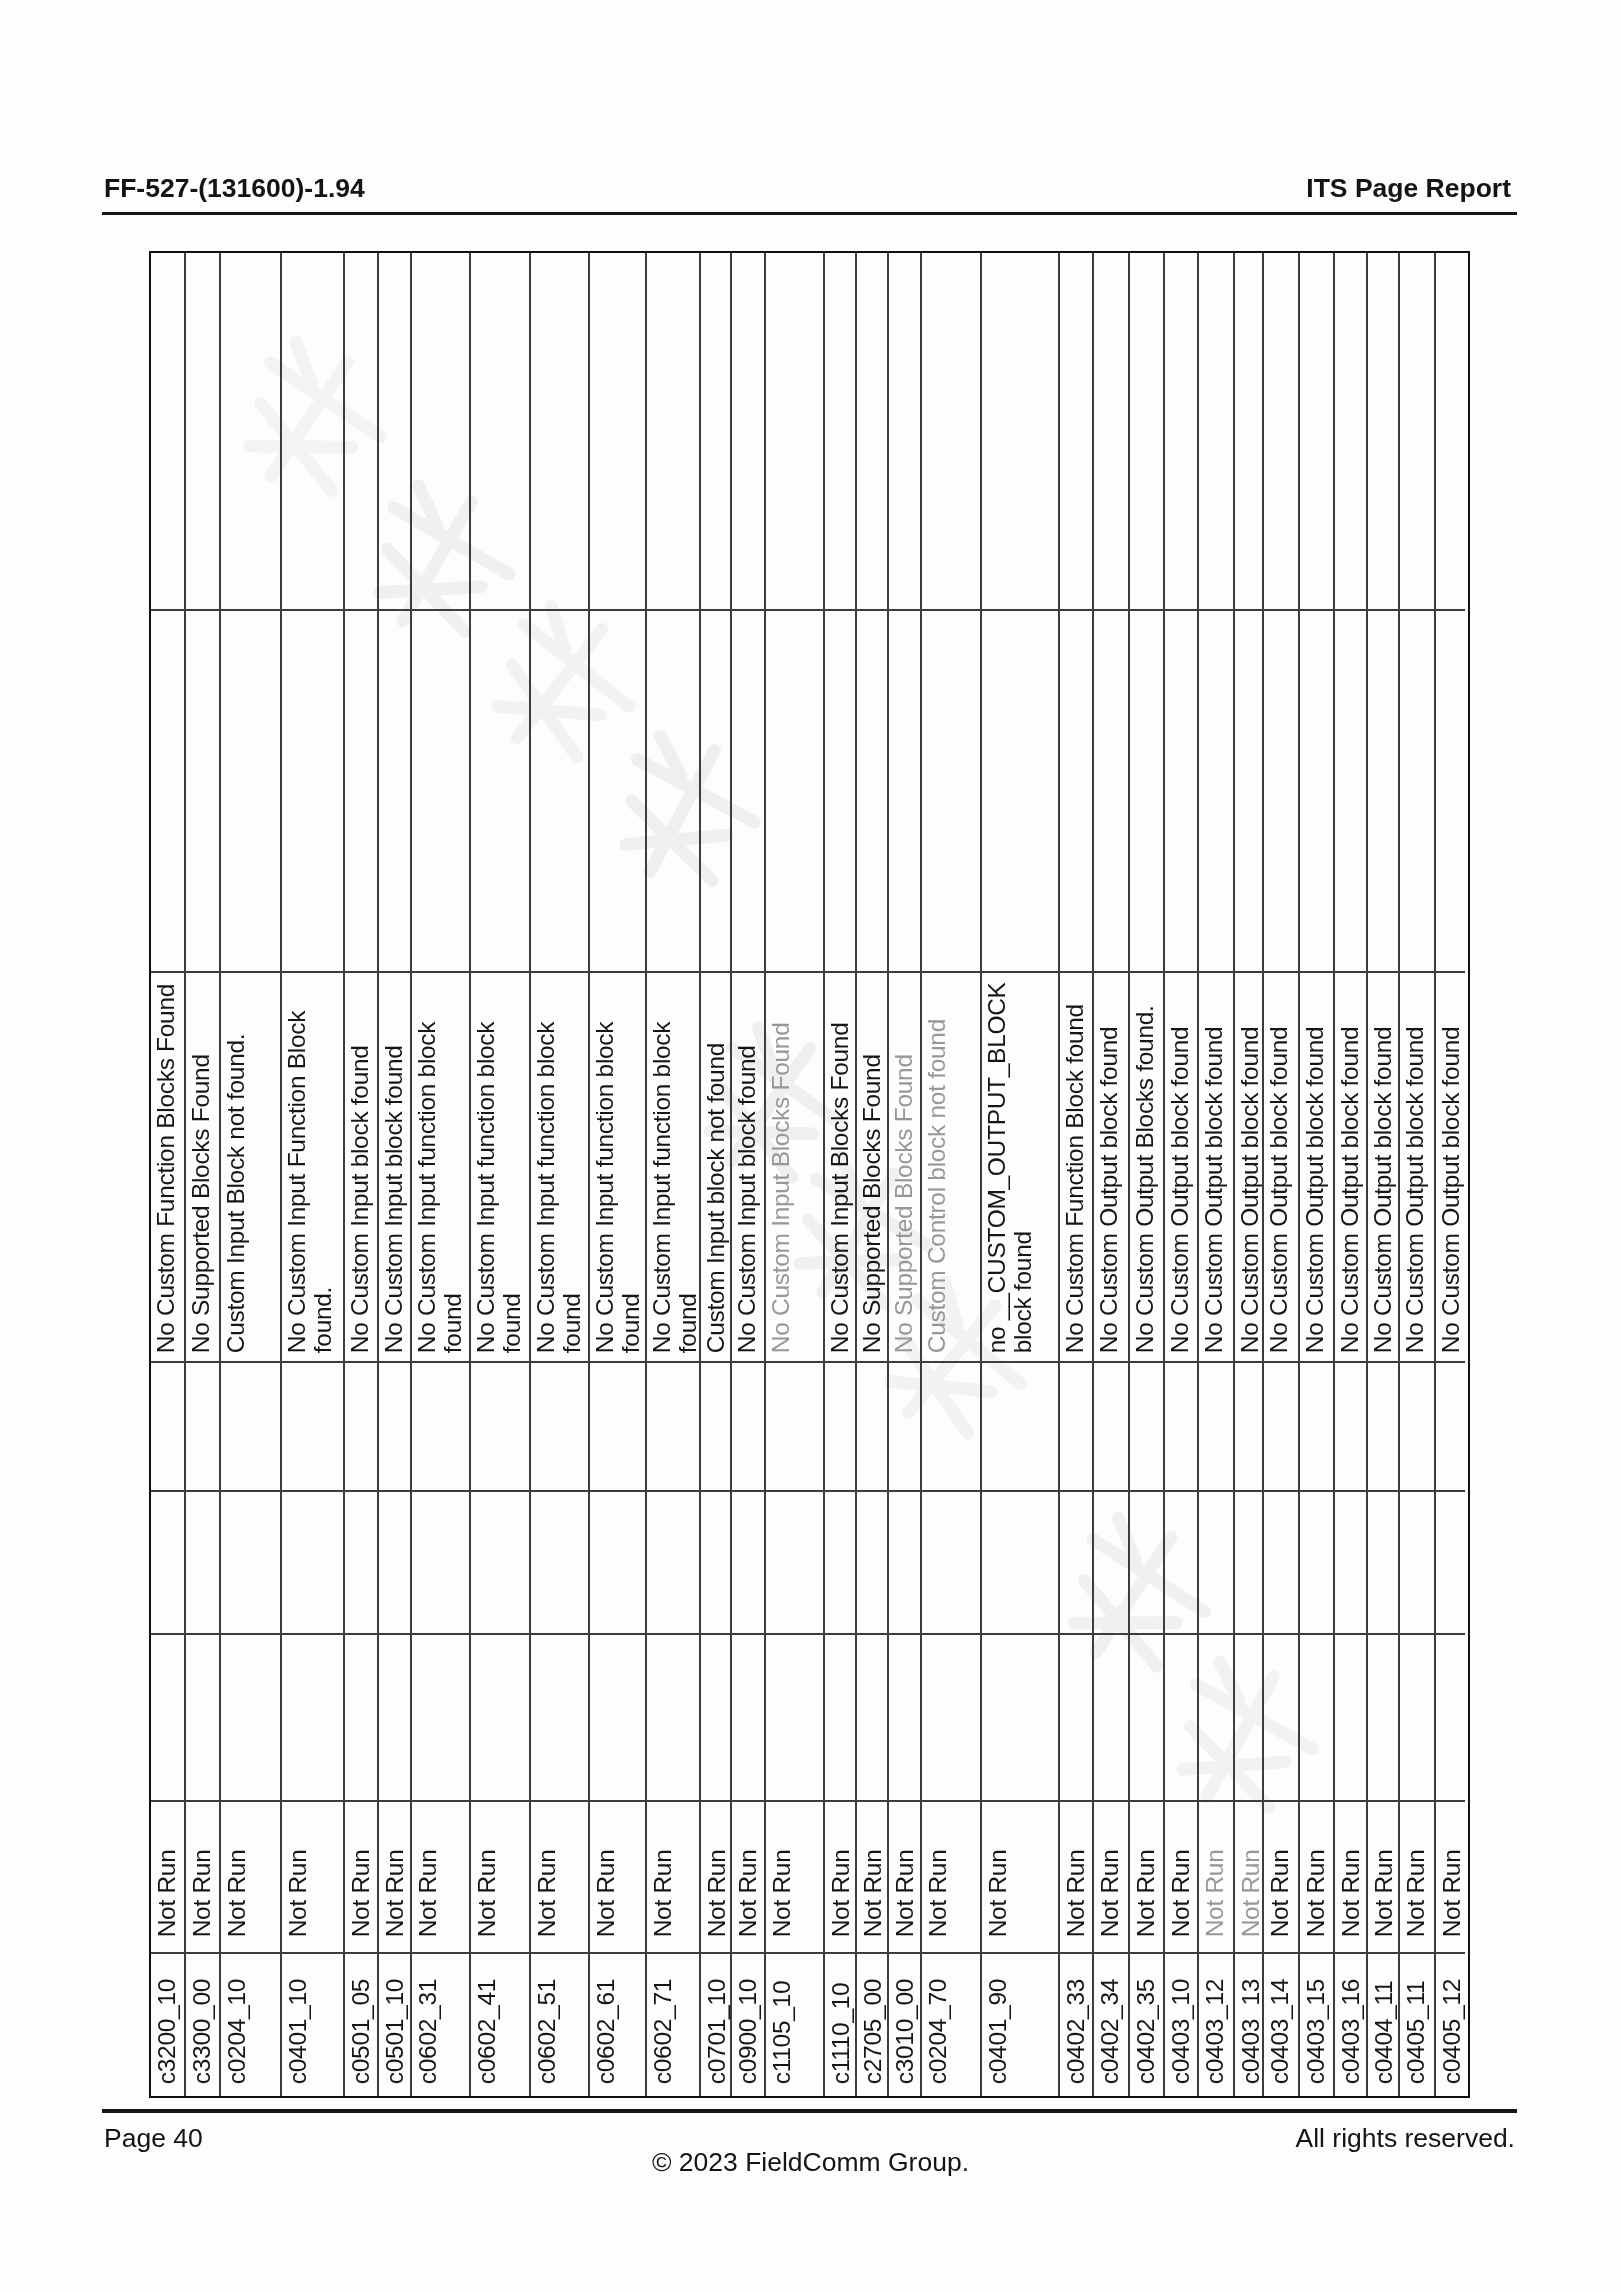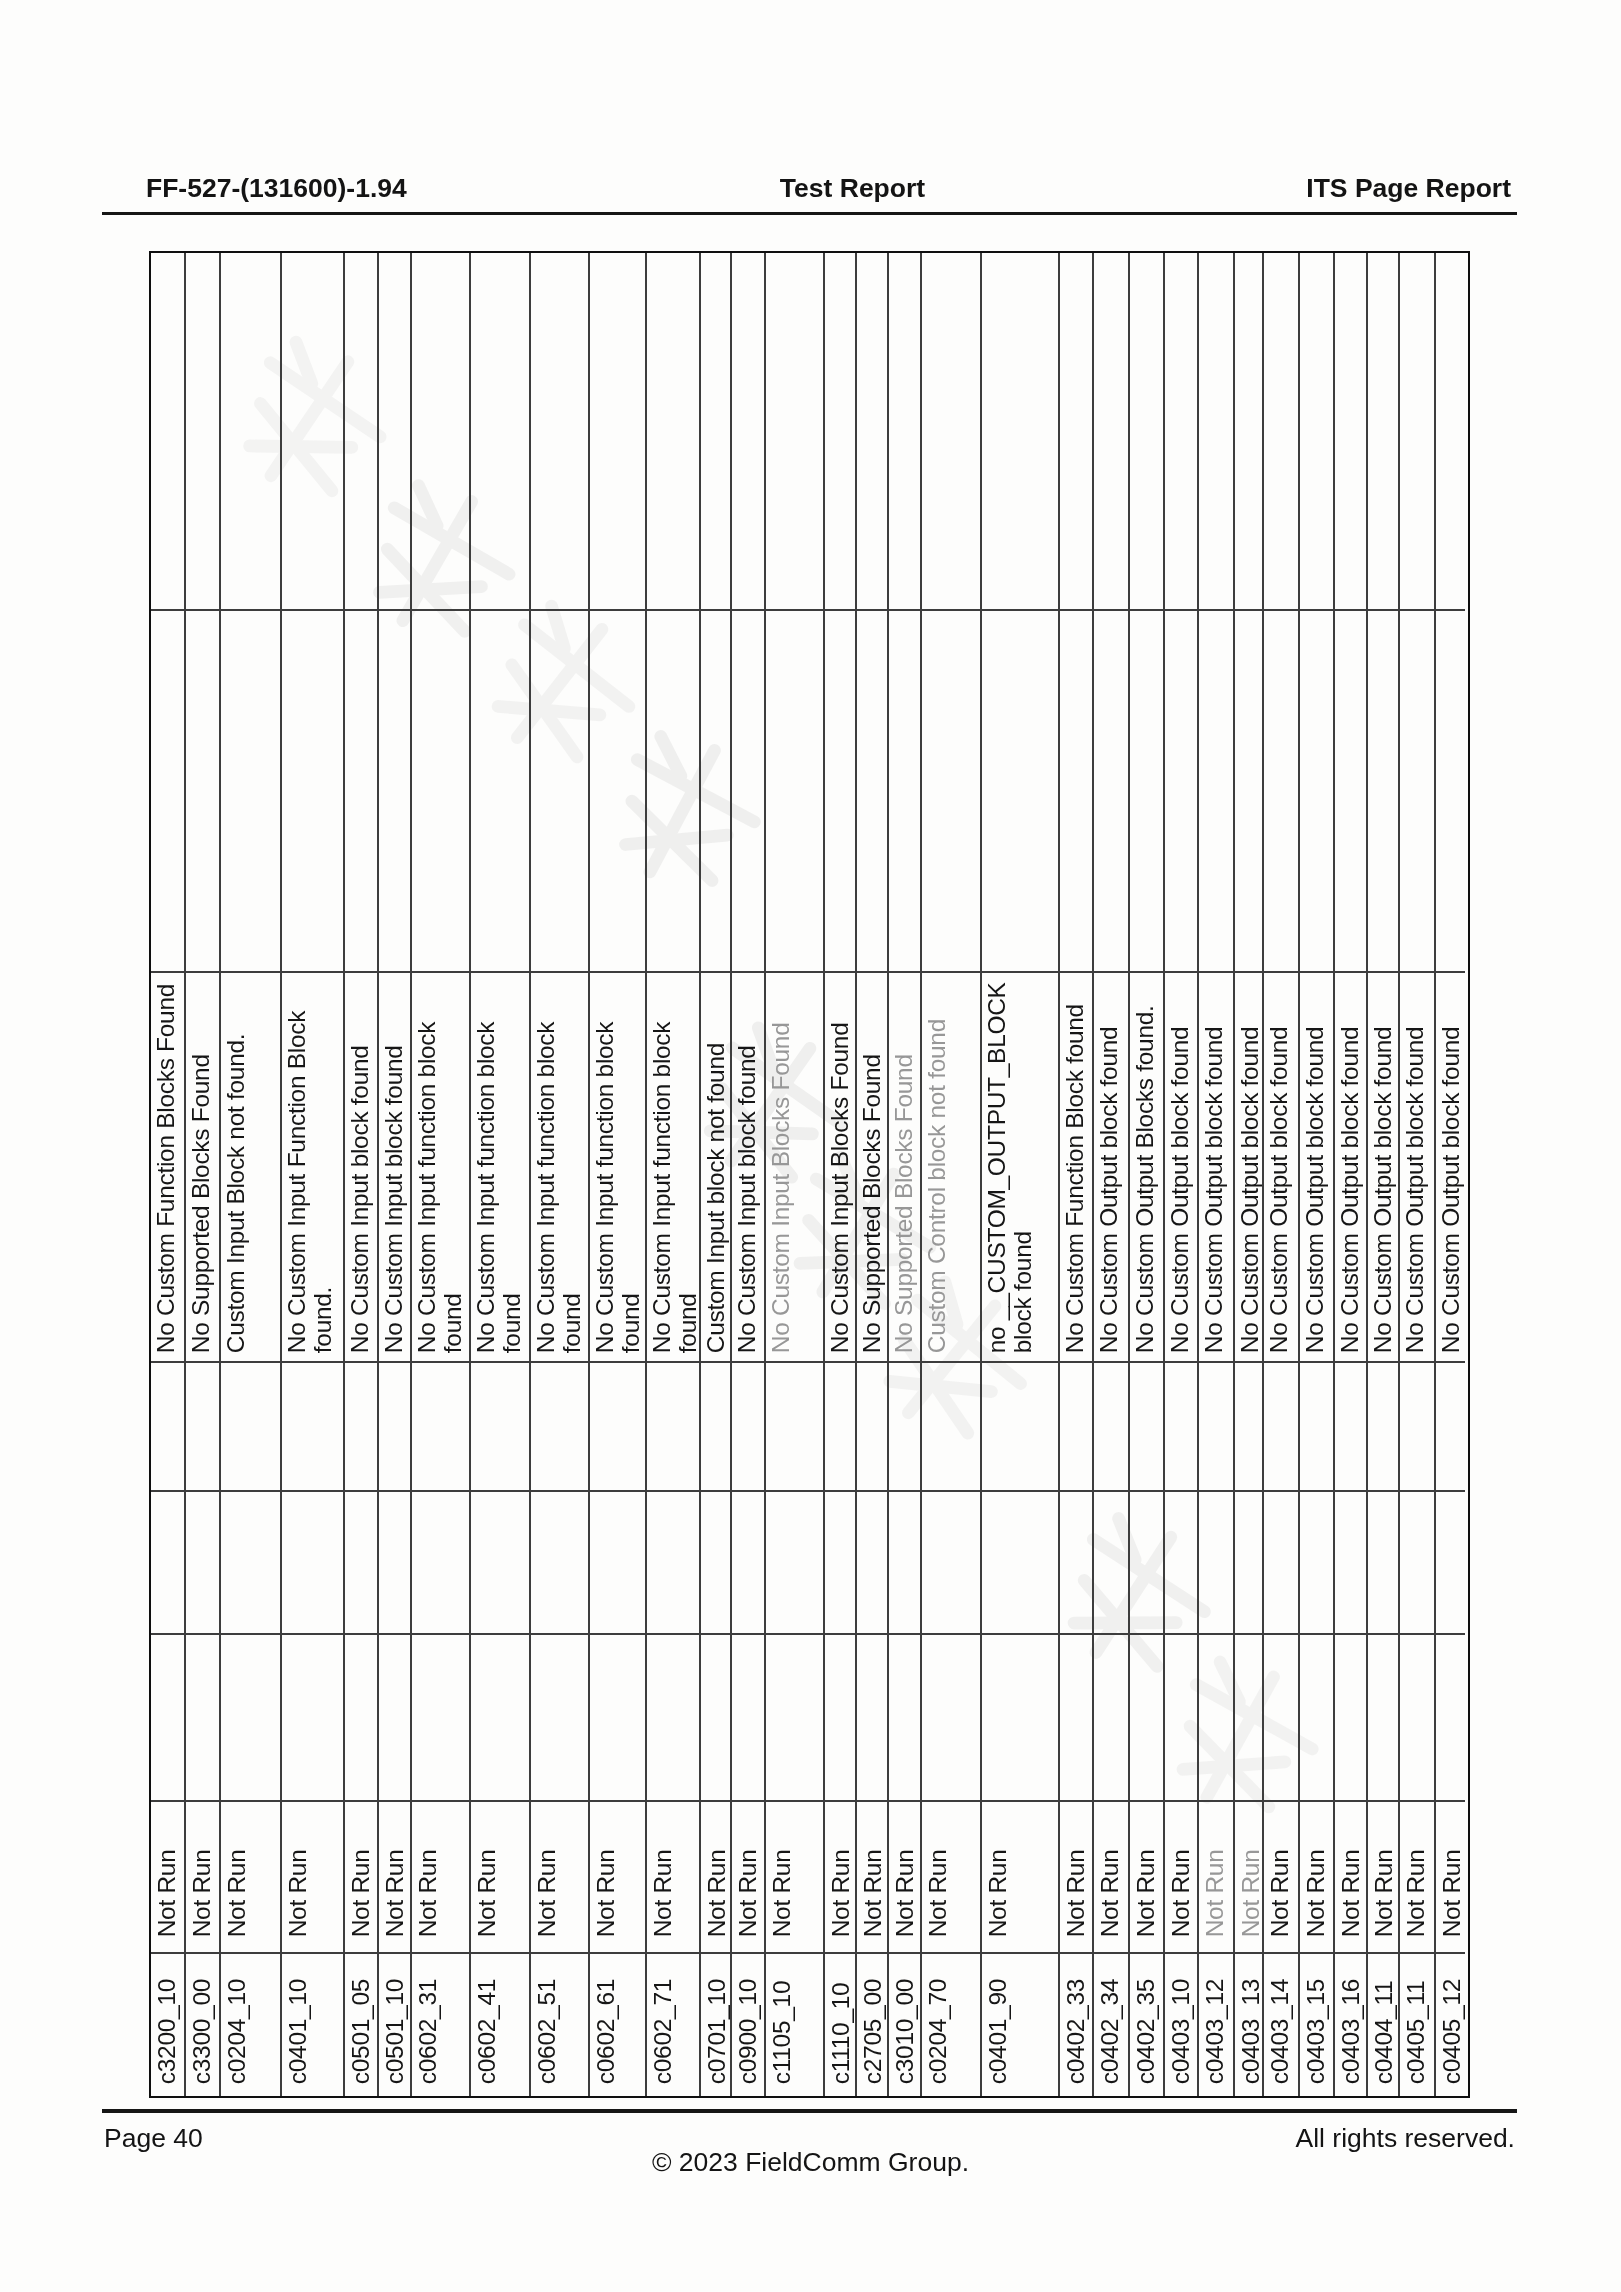--- a/index.html
+++ b/index.html
@@ -5,21 +5,21 @@
   html,body{margin:0;padding:0;background:#e8e8e8;}
   .page{
     position:relative;
     width:1621px;height:2293px;
     background:#fdfdfc;
     font-family:"Liberation Sans", sans-serif;
     color:#141414;
     overflow:hidden;
   }
   
-  .hdr-text{position:absolute;top:173px;height:35px;font-weight:bold;font-size:26.5px;white-space:nowrap;margin-left:42px;}
+  .hdr-text{position:absolute;top:173px;height:35px;font-weight:bold;font-size:26.5px;white-space:nowrap;}
   .hdr-left{left:104px;}
   .hdr-center{left:0;width:1621px;text-align:center;}
   .hdr-right{right:110px;}
   .hdr-rule{position:absolute;left:102px;top:212px;width:1415px;height:2.9px;background:#161616;}
   
   .ftr-rule{position:absolute;left:102px;top:2109px;width:1415px;height:3.9px;background:#161616;}
   .ftr-text{position:absolute;top:2123px;height:33px;font-size:26.5px;white-space:nowrap;}
   .ftr-left{left:104px;}
   .ftr-center{left:0;width:1621px;text-align:center;margin-top:24px;}
   .ftr-right{right:106px;}
@@ -99,21 +99,20 @@
         </svg></div>
     <div class="wm" style="left:1054px;top:1514px;opacity:.07;transform:rotate(33deg)"><svg viewBox="0 0 170 170">
           <use href="#wm-glyph" stroke="#555"></use>
         </svg></div>
     <div class="wm" style="left:1161px;top:1656px;opacity:.06;transform:rotate(29deg)"><svg viewBox="0 0 170 170">
           <use href="#wm-glyph" stroke="#555"></use>
         </svg></div>
   </div>
 
   <div class="hdr-text hdr-left">FF-527-(131600)-1.94</div>
-  <div class="hdr-text hdr-center">Test Report</div>
   <div class="hdr-text hdr-right">ITS Page Report</div>
   <div class="hdr-rule"></div>
 
   <div class="table-wrap">
     <div class="rtable" id="rtable">
         <div class="trow" style="height: 35px;">
       <div class="cell c-id">c3200_10</div>
       <div class="cell c-status">Not Run</div>
       <div class="cell c-e3"></div>
       <div class="cell c-e4"></div>

